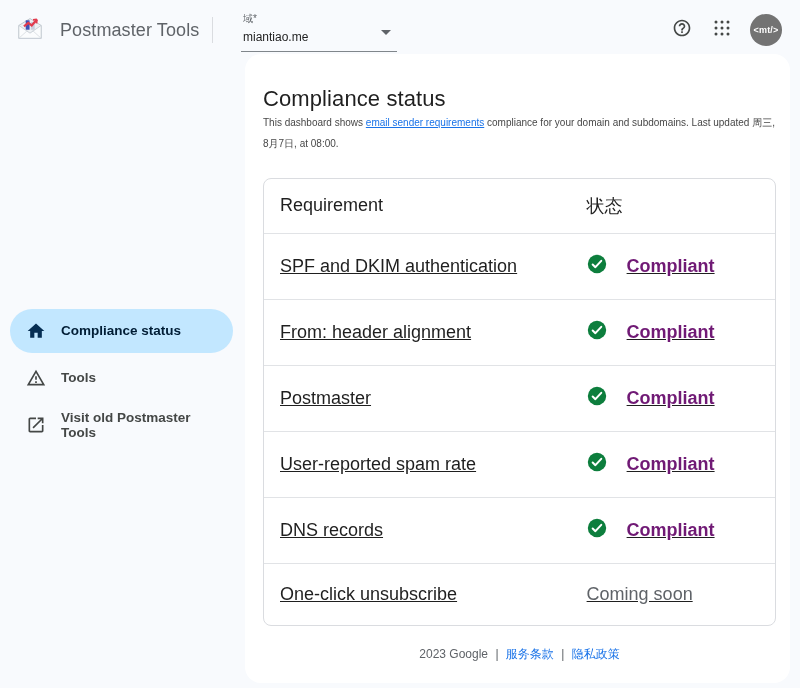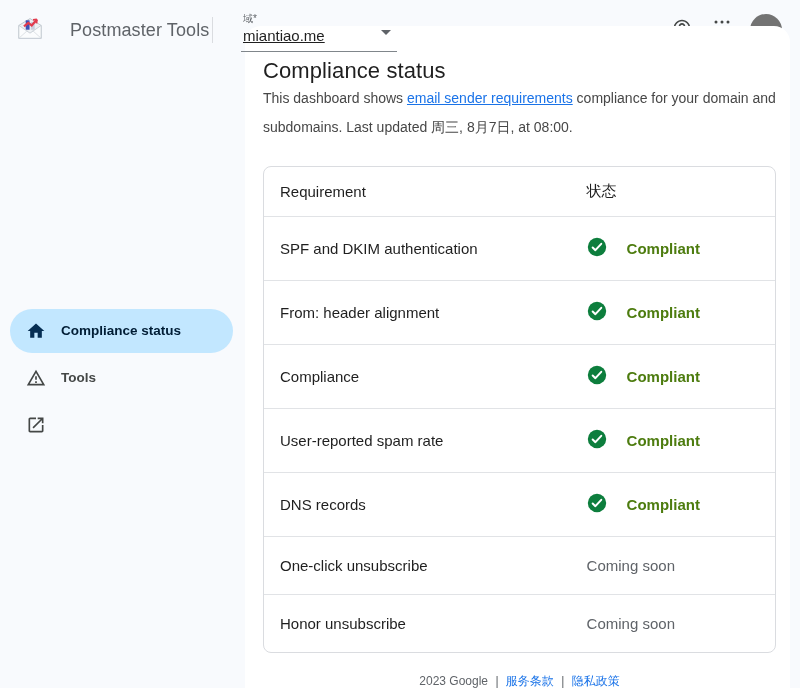--- a/index.html
+++ b/index.html
@@ -13,21 +13,21 @@
   
   .header {
     height: 60px;
     display: flex;
     align-items: center;
     padding: 0 18px 0 16px;
   }
   .brand {
     display: flex;
     align-items: center;
-    gap: 26px;
+    gap: 16px;
     width: 196px;
     cursor: pointer;
   }
   .brand-title {
     font-size: 18px;
     color: #5f6368;
     letter-spacing: 0.1px;
     white-space: nowrap;
   }
   .header-divider {
@@ -43,23 +43,22 @@
     position: relative;
     cursor: pointer;
   }
   .domain-label {
     font-size: 10px;
     color: #5f6368;
     display: block;
     margin-bottom: 1px;
   }
   .domain-value {
-    font-size: 15px;
-    color: #1f1f1f;
-    text-decoration: underline;
+    font-size: 12px;
+    color: #1f1f1f;
   }
   .caret-down {
     position: absolute;
     right: 6px;
     top: 22px;
     width: 0; height: 0;
     border-left: 5px solid transparent;
     border-right: 5px solid transparent;
     border-top: 5px solid #5f6368;
   }
@@ -126,55 +125,56 @@
     display: flex;
     flex-direction: column;
   }
   .page-title {
     font-size: 22px;
     font-weight: normal;
     color: #1f1f1f;
     letter-spacing: 0.1px;
   }
   .page-desc {
-    font-size: 14px;
-    line-height: 29px;
+    font-size: 10px;
+    line-height: 21px;
     color: #474747;
     max-width: 516px;
   }
   .page-desc a {
     color: #1a73e8;
     text-decoration: underline;
     cursor: pointer;
   }
 
   
   .req-table {
     margin-top: 24px;
     width: 513px;
     border: 1px solid #dadce0;
     border-radius: 8px;
     border-collapse: separate;
     border-spacing: 0;
-    font-size: 15px;
+    font-size: 18px;
   }
   .req-table th {
     text-align: left;
     font-weight: normal;
     color: #1f1f1f;
     padding: 15px 16px;
   }
   .req-table td {
     padding: 20px 16px;
     border-top: 1px solid #e1e3e6;
     color: #1f1f1f;
+    text-decoration: underline;
   }
   .req-table th:first-child, .req-table td:first-child { width: 60%; }
   .status-cell { display: flex; align-items: center; gap: 20px; }
-  .status-compliant { color: #4d7c0f; font-weight: bold; }
+  .status-compliant { color: #701a75; font-weight: bold; }
   .status-pending { color: #5f6368; }
 
   
   .card-footer {
     margin-top: auto;
     text-align: center;
     font-size: 12px;
     color: #5f6368;
     padding: 20px 0 20px 0;
   }
@@ -254,20 +254,21 @@
         </svg>
       </span>
       <span>Tools</span>
     </div>
     <div class="side-item">
       <span class="side-icon">
         <svg width="20" height="20" viewBox="0 0 24 24" fill="#444746">
           <path d="M19 19H5V5h7V3H5c-1.11 0-2 .9-2 2v14c0 1.1.89 2 2 2h14c1.1 0 2-.9 2-2v-7h-2v7zM14 3v2h3.59l-9.83 9.83 1.41 1.41L19 6.41V10h2V3h-7z"></path>
         </svg>
       </span>
+      <span>Visit old Postmaster Tools</span>
     </div>
   </div>
 
   <div class="main-card">
     <h1 class="page-title">Compliance status</h1>
     <p class="page-desc"><span>This dashboard shows </span><a>email sender requirements</a><span> compliance for your domain and subdomains. Last updated 周三, 8月7日, at 08:00.</span></p>
 
     <table class="req-table">
       <thead>
         <tr>
@@ -301,21 +302,21 @@
             <path d="M6.8 12.6l3.3 3.2 7-7.6" stroke="#ffffff" stroke-width="2.4" fill="none" stroke-linecap="round" stroke-linejoin="round"></path>
           </svg>
         </span>
         <span class="status-text status-compliant">Compliant</span>
       </div>
     </td>
   </tr>
 
 
   <tr>
-    <td>Compliance</td>
+    <td>Postmaster</td>
     <td>
       <div class="status-cell">
         <span class="check-wrap">
           <svg width="20" height="20" viewBox="0 0 24 24">
             <circle cx="12" cy="12" r="11" fill="#0d7e3d"></circle>
             <path d="M6.8 12.6l3.3 3.2 7-7.6" stroke="#ffffff" stroke-width="2.4" fill="none" stroke-linecap="round" stroke-linejoin="round"></path>
           </svg>
         </span>
         <span class="status-text status-compliant">Compliant</span>
       </div>
@@ -355,29 +356,20 @@
   <tr>
     <td>One-click unsubscribe</td>
     <td>
       <div class="status-cell">
 
         <span class="status-text status-pending">Coming soon</span>
       </div>
     </td>
   </tr>
 
-  <tr>
-    <td>Honor unsubscribe</td>
-    <td>
-      <div class="status-cell">
-
-        <span class="status-text status-pending">Coming soon</span>
-      </div>
-    </td>
-  </tr>
 </tbody>
     </table>
 
     <div class="card-footer">
       <span>2023 Google</span>
       <span class="footer-sep">|</span>
       <a>服务条款</a>
       <span class="footer-sep">|</span>
       <a>隐私政策</a>
     </div>

